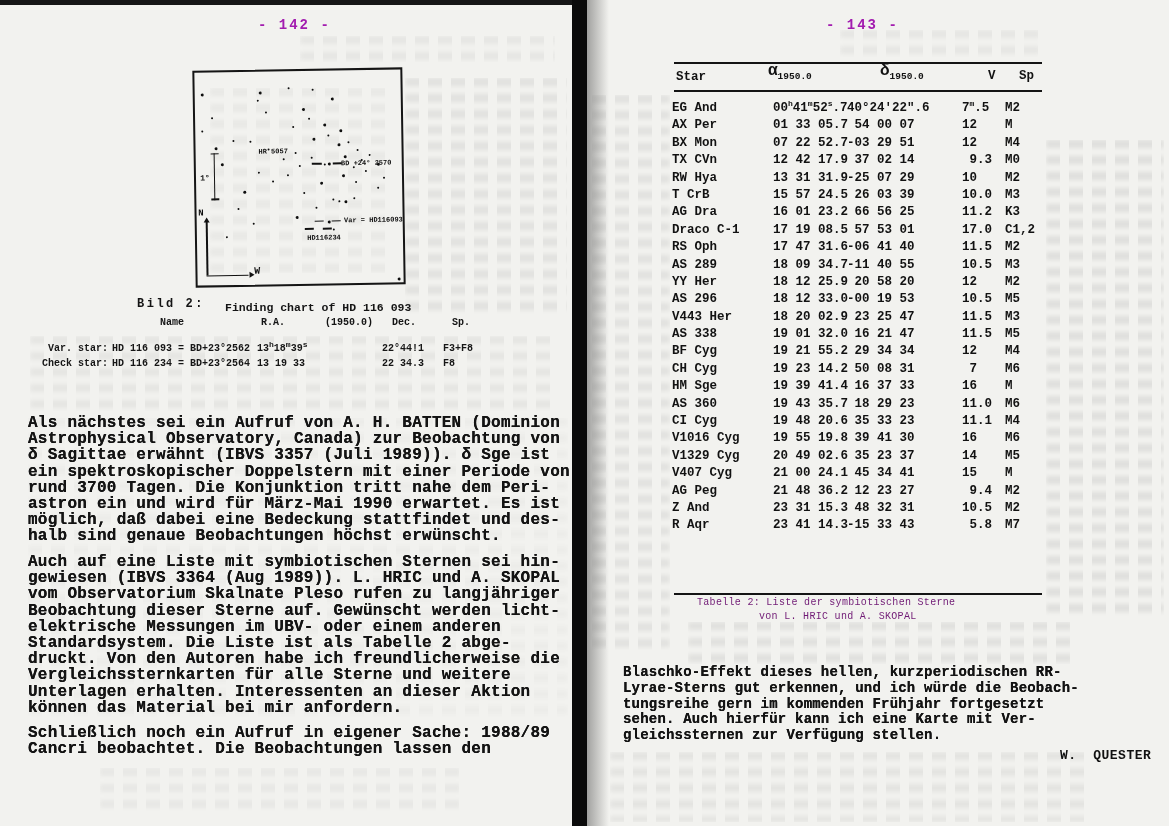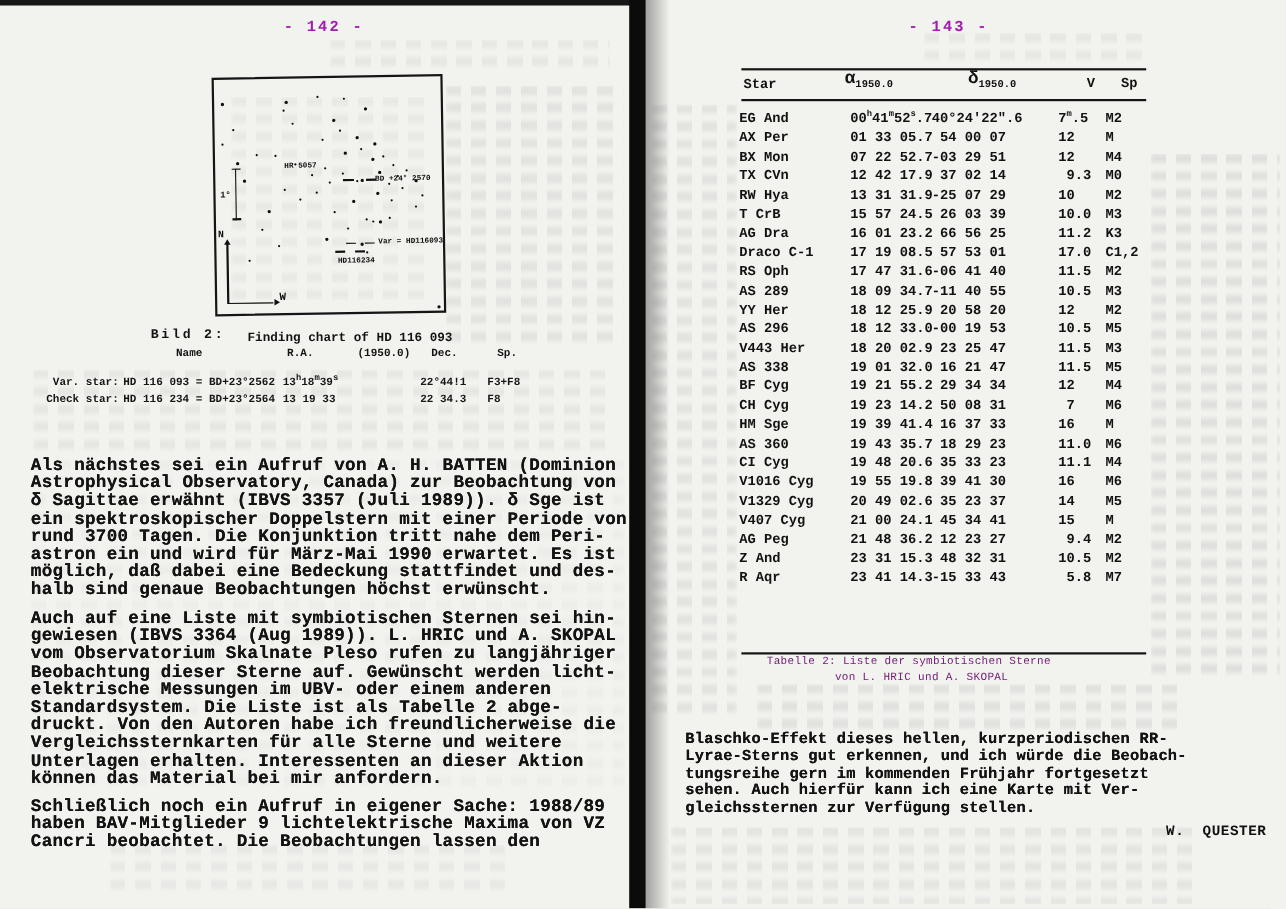--- a/index.html
+++ b/index.html
@@ -173,21 +173,21 @@
       <span class="cap-h cap-h-dec">Dec.</span>
       <span class="cap-h cap-h-sp">Sp.</span>
     </div>
     <div id="cap-rows">
         <div class="cap-row"><span class="cr0">Var. star:</span><span class="cr1">HD 116 093 = BD+23°2562</span><span class="cr2">13<sup>h</sup>18<sup>m</sup>39<sup>s</sup></span><span class="cr3">22°44!1</span><span class="cr4">F3+F8</span></div>
         <div class="cap-row"><span class="cr0">Check star:</span><span class="cr1">HD 116 234 = BD+23°2564</span><span class="cr2">13 19 33</span><span class="cr3">22 34.3</span><span class="cr4">F8</span></div>
       </div>
 
     <div class="para" id="para1" style="top:415px"><div class="p-line">Als nächstes sei ein Aufruf von A. H. <b>BATTEN</b> (Dominion</div><div class="p-line">Astrophysical Observatory, Canada) zur Beobachtung von</div><div class="p-line"><b>δ Sagittae</b> erwähnt (IBVS 3357 (Juli 1989)). δ Sge ist</div><div class="p-line">ein spektroskopischer Doppelstern mit einer Periode von</div><div class="p-line">rund 3700 Tagen. Die Konjunktion tritt nahe dem Peri-</div><div class="p-line">astron ein und wird für März-Mai 1990 erwartet. Es ist</div><div class="p-line">möglich, daß dabei eine Bedeckung stattfindet und des-</div><div class="p-line">halb sind genaue Beobachtungen höchst erwünscht.</div></div>
     <div class="para" id="para2" style="top:554px"><div class="p-line">Auch auf eine Liste mit <b>symbiotischen Sternen</b> sei hin-</div><div class="p-line">gewiesen (IBVS 3364 (Aug 1989)). L. <b>HRIC</b> und A. <b>SKOPAL</b></div><div class="p-line">vom Observatorium Skalnate Pleso rufen zu langjähriger</div><div class="p-line">Beobachtung dieser Sterne auf. Gewünscht werden licht-</div><div class="p-line">elektrische Messungen im UBV- oder einem anderen</div><div class="p-line">Standardsystem. Die Liste ist als Tabelle 2 abge-</div><div class="p-line">druckt. Von den Autoren habe ich freundlicherweise die</div><div class="p-line">Vergleichssternkarten für alle Sterne und weitere</div><div class="p-line">Unterlagen erhalten. Interessenten an dieser Aktion</div><div class="p-line">können das Material bei mir anfordern.</div></div>
-    <div class="para" id="para3" style="top:725px"><div class="p-line">Schließlich noch ein Aufruf in eigener Sache: 1988/89</div><div class="p-line">haben BAV-Mitglieder 9 lichtelektrische Maxima von <b>VZ</b></div><div class="p-line"><b>Cancri</b> beobachtet. Die Beobachtungen lassen den</div></div>
+    <div class="para" id="para3" style="top:725px"><div class="p-line">Schließlich noch ein Aufruf in eigener Sache: 1988/89</div><div class="p-line"><b>Cancri</b> beobachtet. Die Beobachtungen lassen den</div></div>
   </div>
 
   <div class="page page-right">
     <div class="pgnum" style="left:239px;top:17px">- 143 -</div>
 
     <div class="rule" style="top:62px"></div>
     <div class="rule" style="top:90px"></div>
     <div class="rule" style="top:593px"></div>
 
     <div class="thead">

